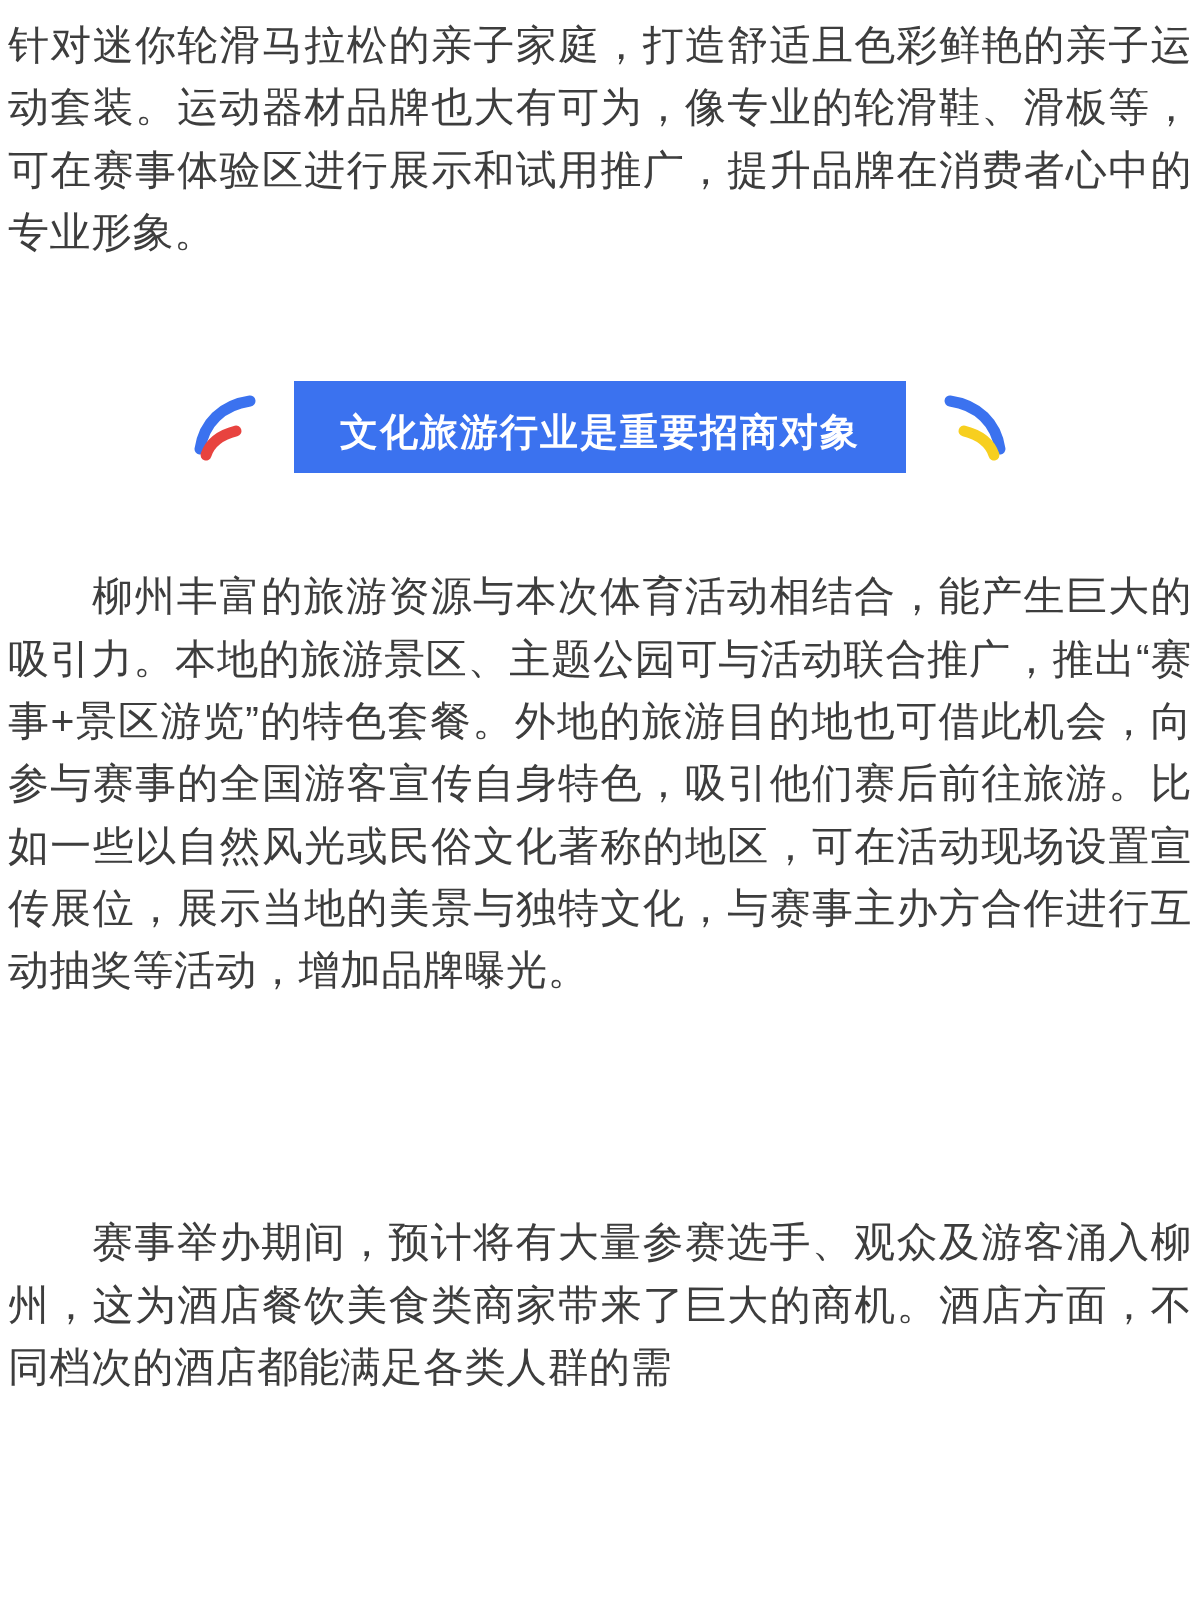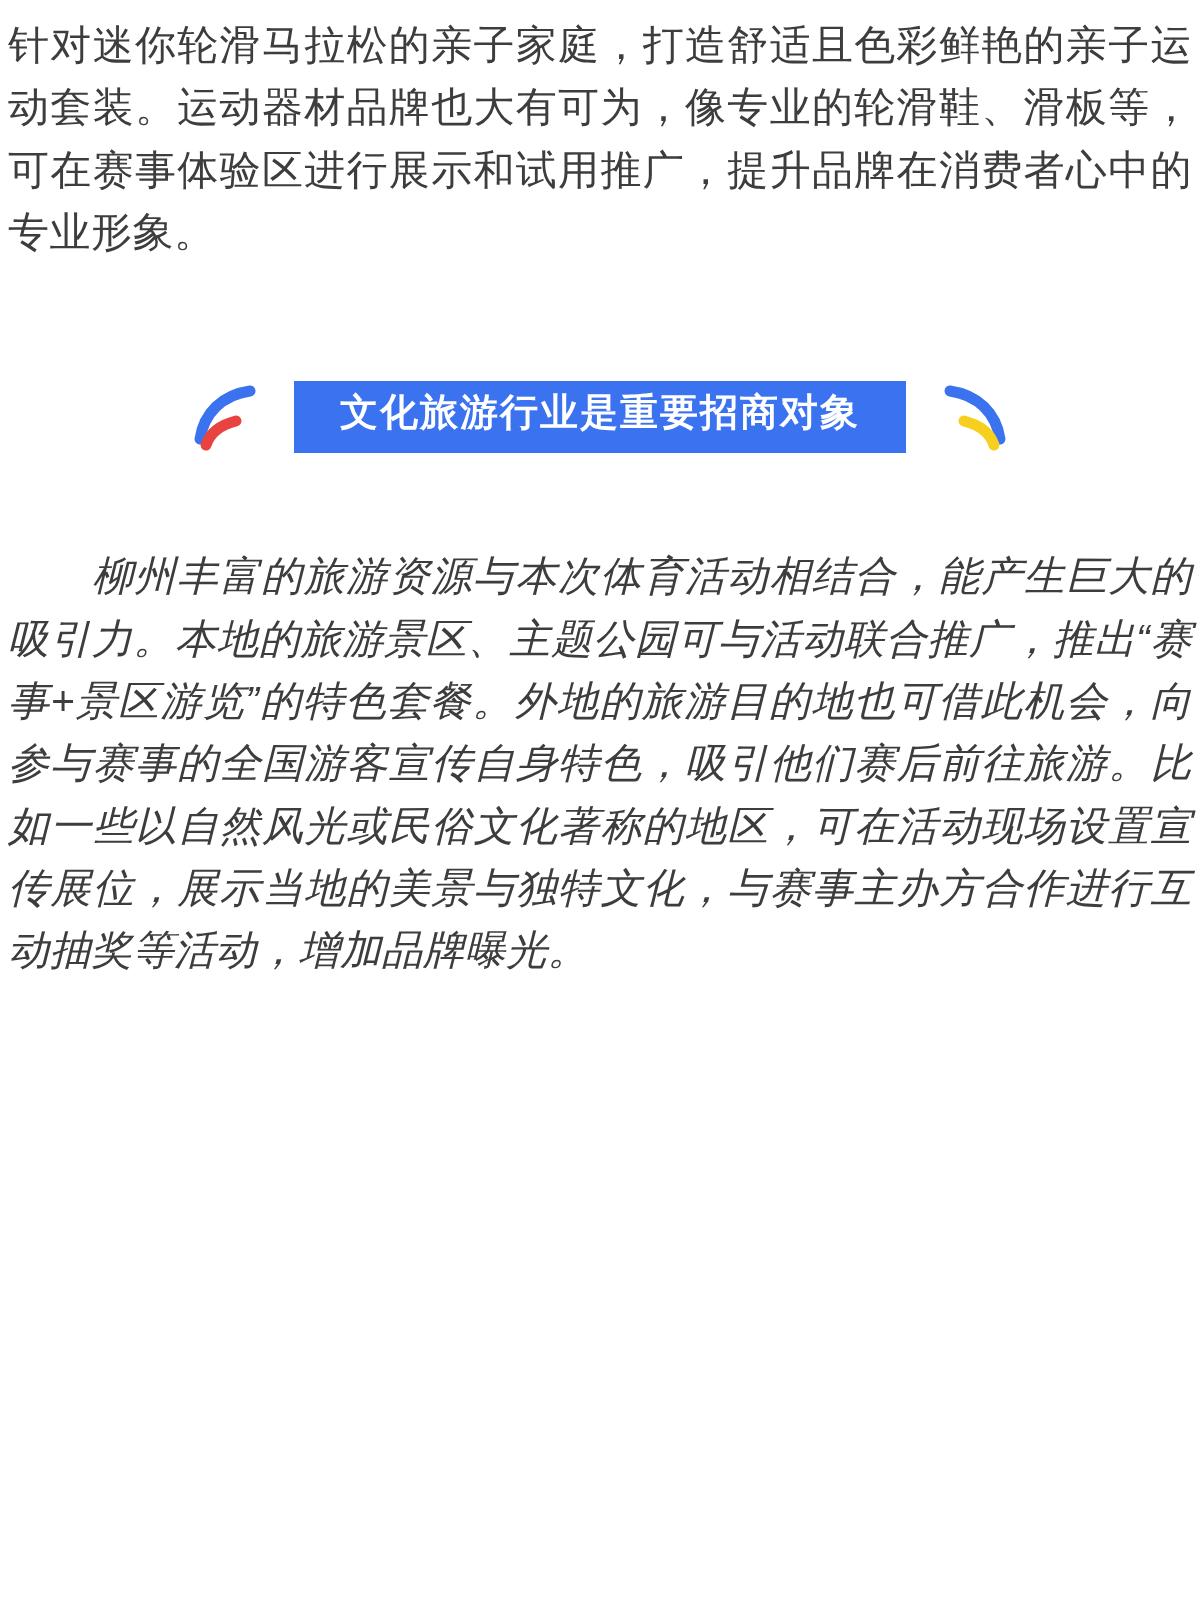--- a/index.html
+++ b/index.html
@@ -29,39 +29,38 @@
     line-height: 1.52;
     letter-spacing: 0.5px;
     color: #3d3d3d;
     text-align: justify;
     text-justify: inter-character;
     padding: 0 8px;
   }
 
   p.body-text.indent {
     text-indent: 84px;
-    font-style: italic;
   }
 
   
   .heading-block {
     position: relative;
     display: flex;
     align-items: center;
     justify-content: center;
     width: 100%;
   }
 
   .banner {
     background: #3b72ef;
     color: #ffffff;
     font-size: 38px;
     font-weight: bold;
     letter-spacing: 2px;
-    padding: 12px 46px 22px 46px;
+    padding: 32px 46px 22px 46px;
     white-space: nowrap;
     line-height: 1;
   }
 
   
   .swoosh {
     width: 76px;
     height: 72px;
     position: relative;
     flex: 0 0 auto;
@@ -108,14 +107,15 @@
 
   <div class="sp-2"></div>
 
   <p class="body-text indent">柳州丰富的旅游资源与本次体育活动相结合，能产生巨大的吸引力。本地的旅游景区、主题公园可与活动联合推广，推出“赛事+景区游览”的特色套餐。外地的旅游目的地也可借此机会，向参与赛事的全国游客宣传自身特色，吸引他们赛后前往旅游。比如一些以自然风光或民俗文化著称的地区，可在活动现场设置宣传展位，展示当地的美景与独特文化，与赛事主办方合作进行互动抽奖等活动，增加品牌曝光。</p>
 
   <div class="sp-3"></div>
 
 
   <div class="sp-4"></div>
 
+  <p class="body-text indent">赛事举办期间，预计将有大量参赛选手、观众及游客涌入柳州，这为酒店餐饮美食类商家带来了巨大的商机。酒店方面，不同档次的酒店都能满足各类人群的需</p>
 
 </div>
 
 </body></html>

